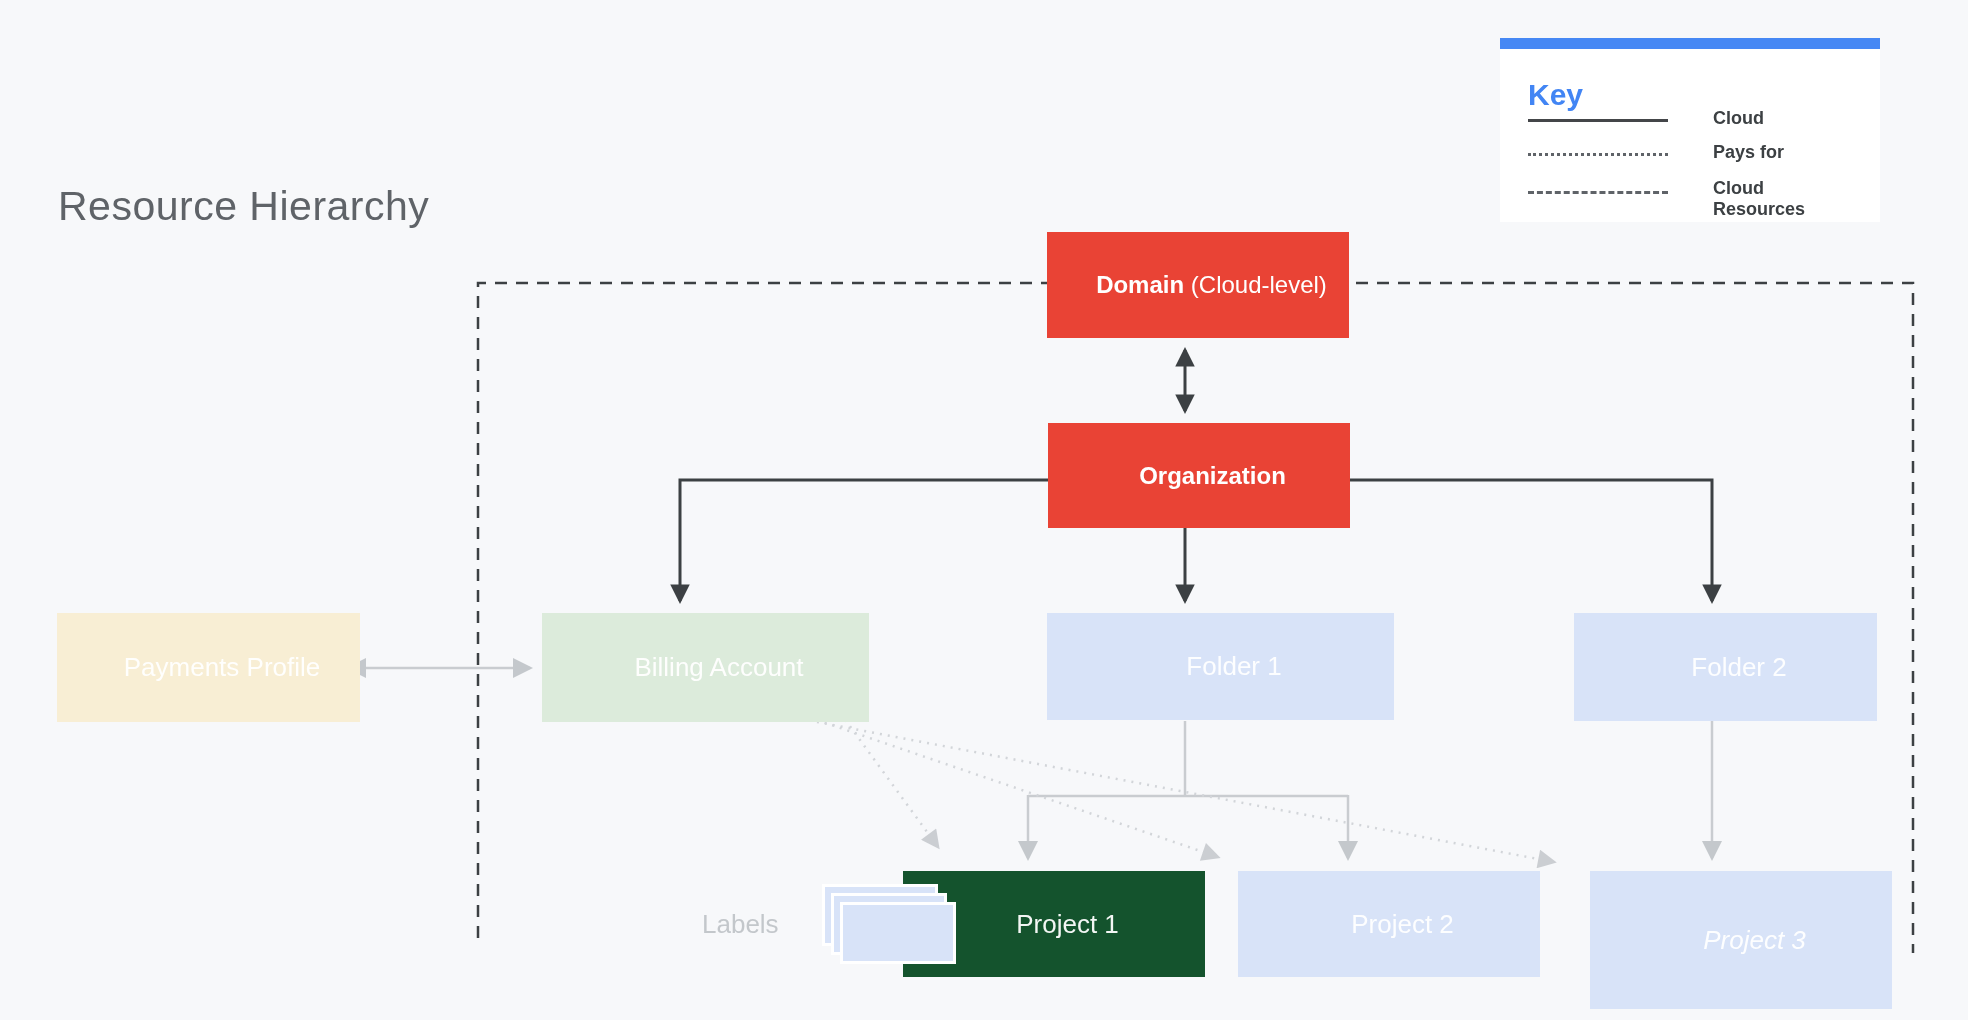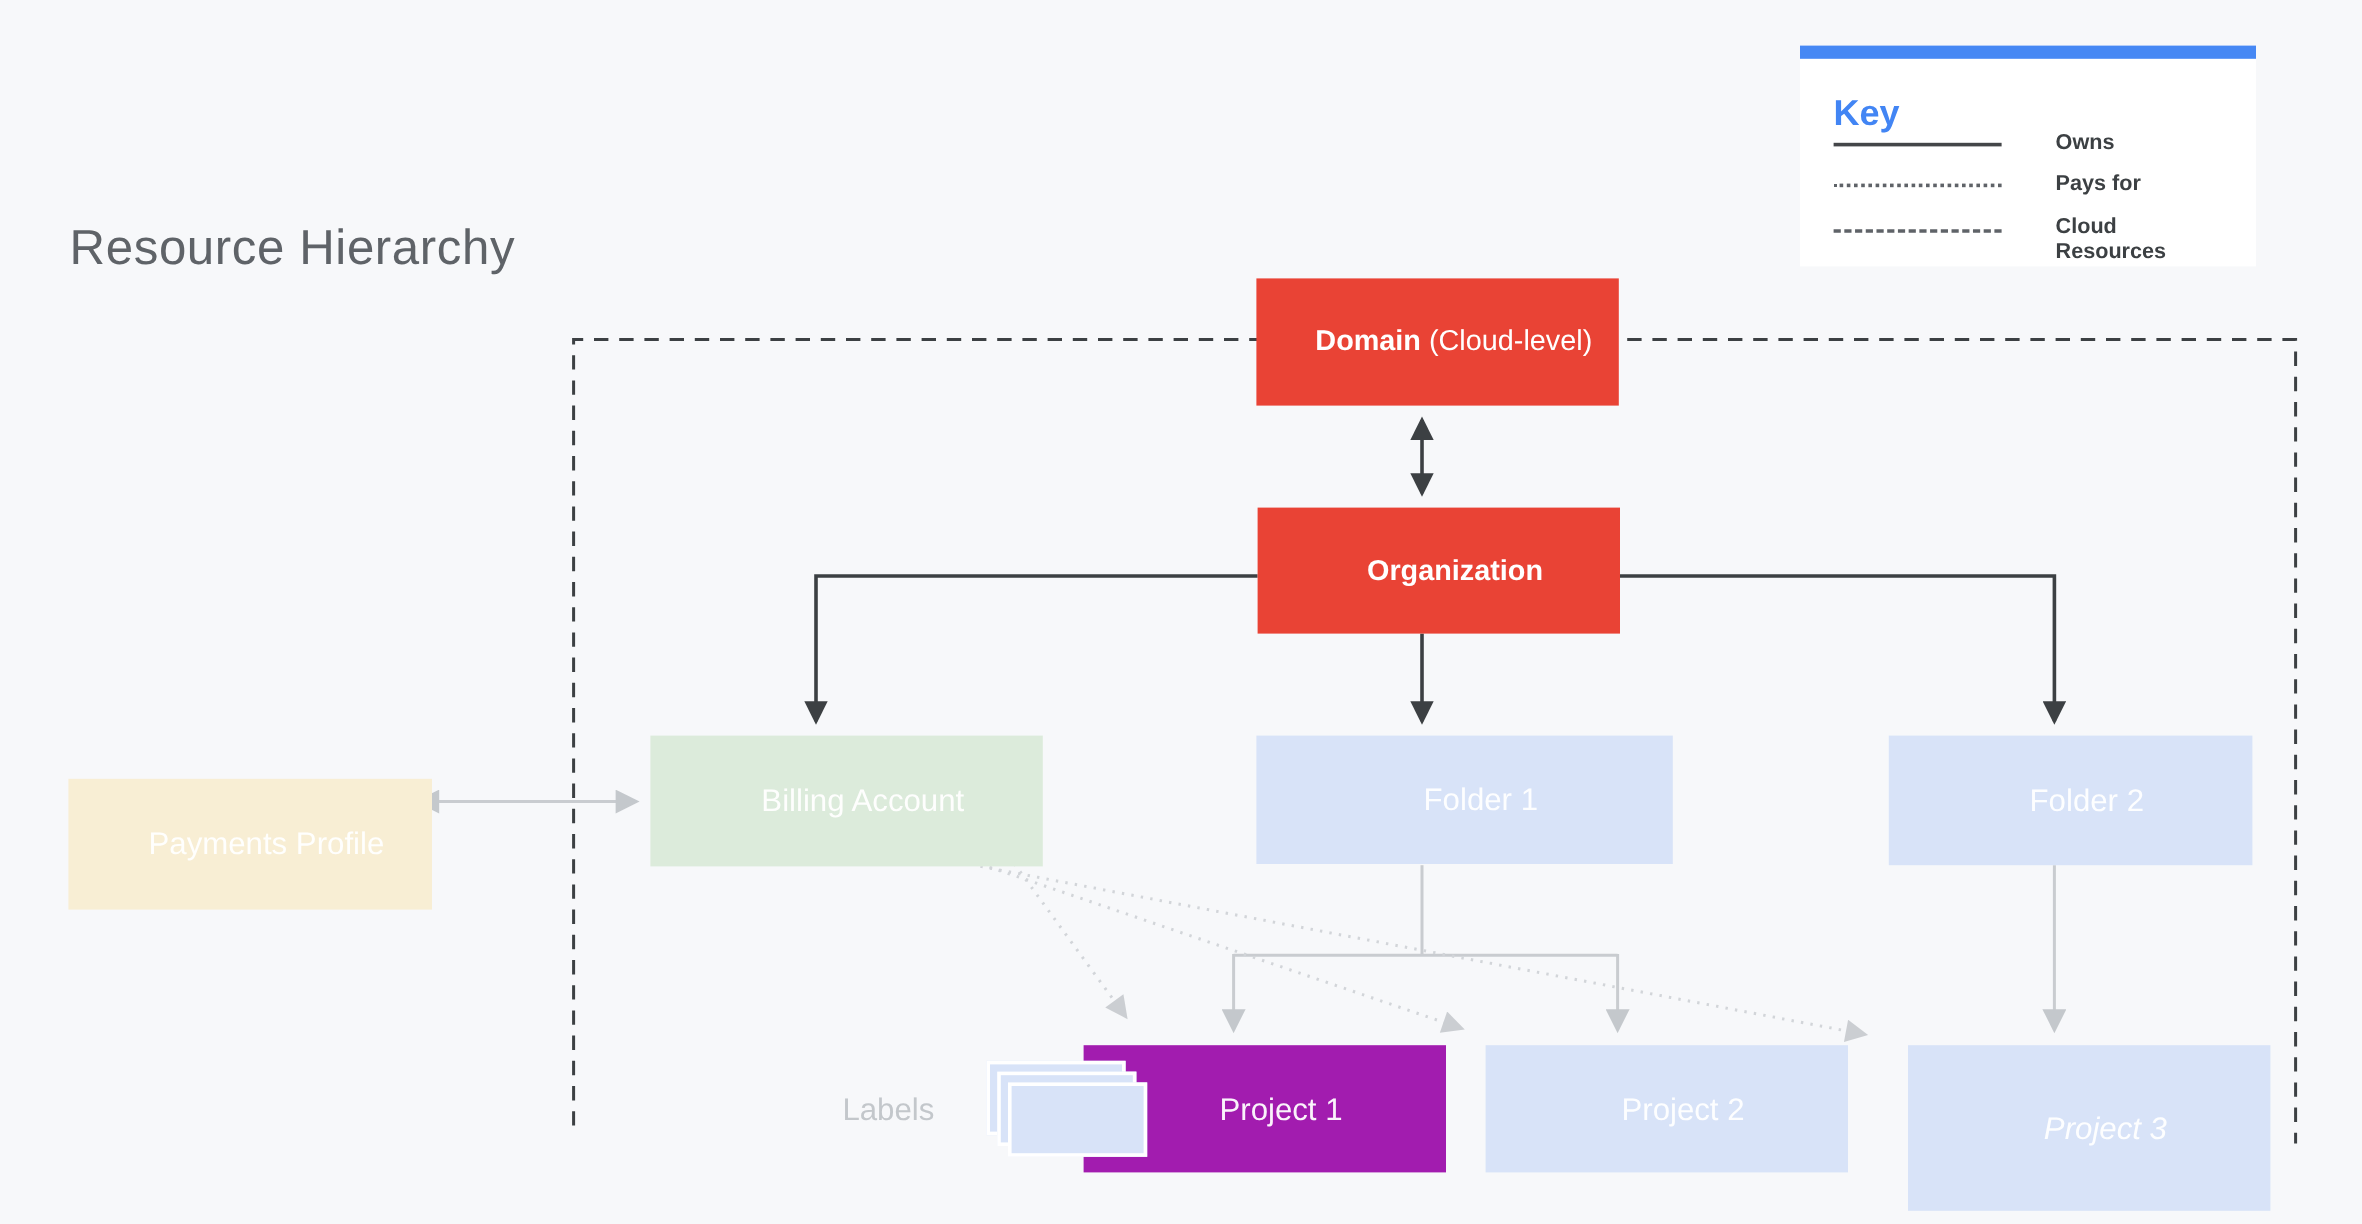--- a/index.html
+++ b/index.html
@@ -51,21 +51,21 @@
     text-align: center;
     z-index: 2;
     padding-left: 27px;
   }
   .node.red   { color: #FFFFFF; font-size: 24px; }
   .node.pale  { color: rgba(255,255,255,0.95); font-size: 26px; font-weight: 400; }
   .bold { font-weight: 700; }
 
   .node-domain        { left: 1047px; top: 232px; width: 275px; height: 106px; }
   .node-organization  { left: 1048px; top: 423px; width: 275px; height: 105px; font-weight: 700; }
-  .node-payments      { left: 57px;   top: 649px; width: 276px; height: 109px; }
+  .node-payments      { left: 57px;   top: 613px; width: 276px; height: 109px; }
   .node-billing       { left: 542px;  top: 613px; width: 300px; height: 109px; }
   .node-folder1       { left: 1047px; top: 613px; width: 320px; height: 107px; }
   .node-folder2       { left: 1574px; top: 613px; width: 276px; height: 108px; }
   .node-project1      { left: 903px;  top: 871px; width: 275px; height: 106px; }
   .node-project2      { left: 1238px; top: 871px; width: 275px; height: 106px; }
   .node-project3      { left: 1590px; top: 871px; width: 275px; height: 138px; font-style: italic; }
 
   .labels-caption {
     position: absolute; left: 702px; top: 909px;
     font-size: 26px; color: #C3C7CB; z-index: 3;
@@ -87,21 +87,21 @@
 <div class="page-title">Resource Hierarchy</div>
 
 <div class="key-box">
   <div class="key-accent-bar" style="background-color: rgb(70, 136, 244);"></div>
   <div class="key-title" style="color: rgb(66, 133, 244);">Key</div>
 
   <div class="key-sample solid"></div>
   <div class="key-sample dotted"></div>
   <div class="key-sample dashed"></div>
 
-  <div class="key-label l1">Owns</div>
+  <div class="key-label l1">Cloud</div>
   <div class="key-label l2">Pays for</div>
   <div class="key-label l3">Cloud Resources</div>
 </div>
 
 <svg class="connector-layer" width="1968" height="1020" viewBox="0 0 1968 1020">
   <defs>
     <marker id="arrowDark" viewBox="0 0 10 10" refX="8.5" refY="5" markerWidth="9" markerHeight="6.5" orient="auto">
       <path d="M0,0 L10,5 L0,10 z" fill="#3C4043"></path>
     </marker>
     <marker id="arrowGray" viewBox="0 0 10 10" refX="8.5" refY="5" markerWidth="11" markerHeight="8" orient="auto">
@@ -155,21 +155,21 @@
 </div>
 
 <div class="node pale node-folder1" style="background-color: rgb(216, 227, 248);">
   <span>Folder 1</span>
 </div>
 
 <div class="node pale node-folder2" style="background-color: rgb(216, 227, 248);">
   <span>Folder 2</span>
 </div>
 
-<div class="node pale node-project1" style="background-color: #a21caf;">
+<div class="node pale node-project1" style="background-color: #14532d;">
   <span>Project 1</span>
 </div>
 
 <div class="node pale node-project2" style="background-color: rgb(216, 227, 248);">
   <span>Project 2</span>
 </div>
 
 <div class="node pale node-project3" style="background-color: rgb(216, 227, 248);">
   <span>Project 3</span>
 </div>

